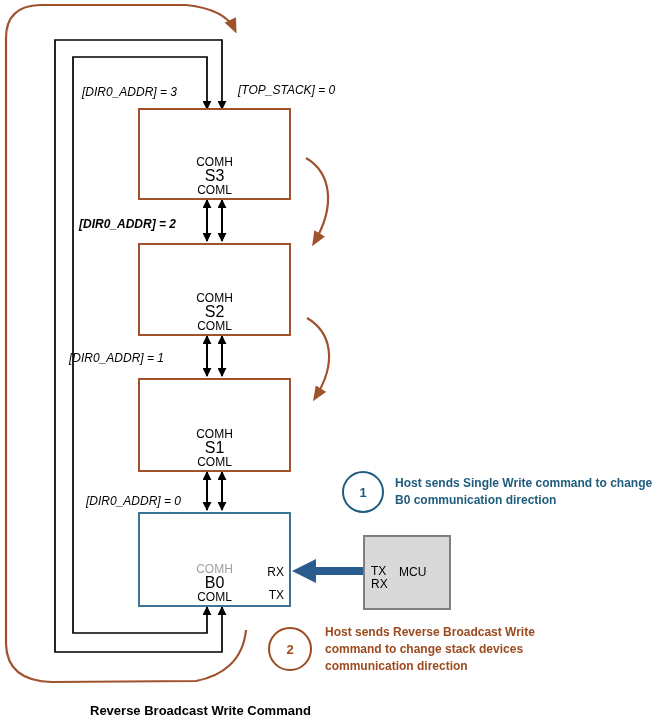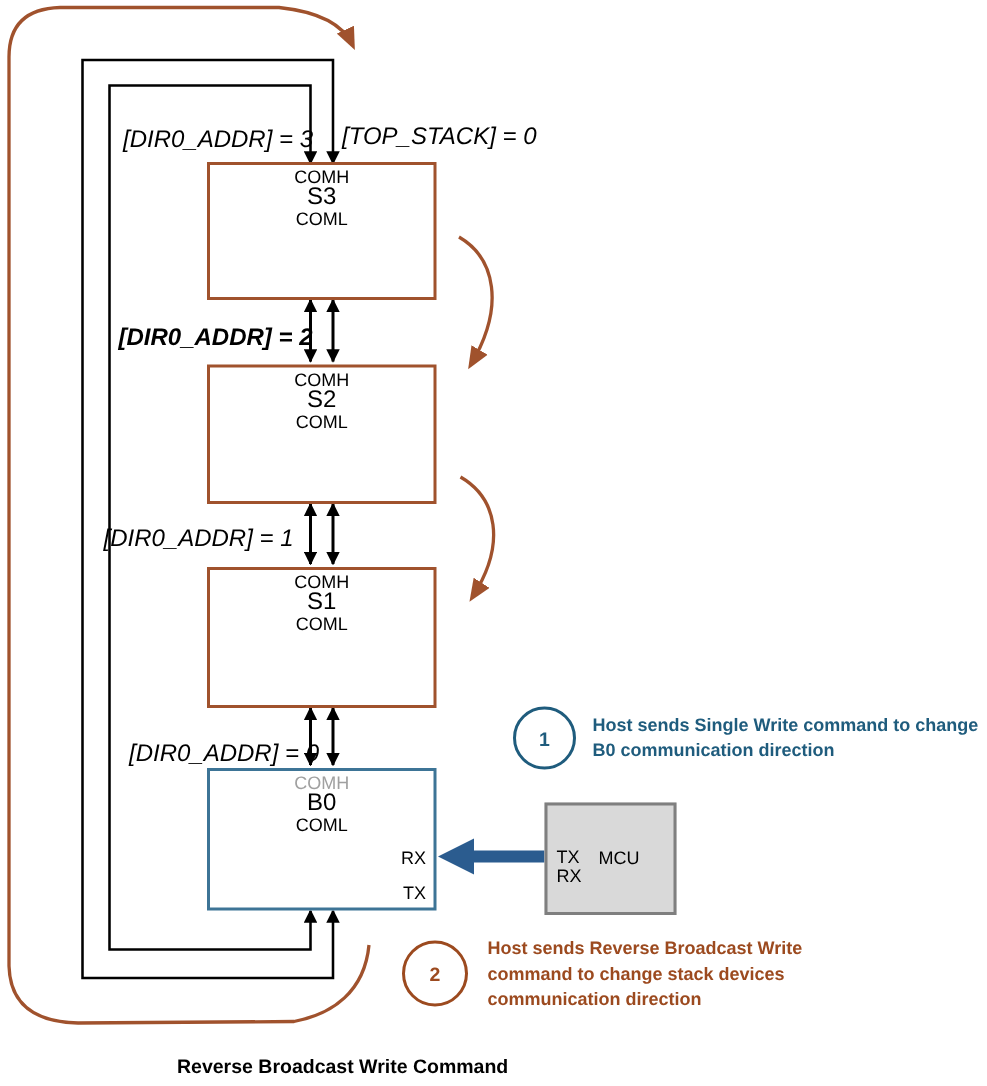--- a/index.html
+++ b/index.html
@@ -4,46 +4,46 @@
 <style>
   html,body{margin:0;padding:0;background:#ffffff;}
   #canvas{
     position:relative;width:658px;height:724px;background:#ffffff;overflow:hidden;
     font-family:"Liberation Sans","DejaVu Sans",sans-serif;color:#000;
   }
   #wires{position:absolute;left:0;top:0;z-index:1;}
   .device-box{
     position:absolute;left:138px;width:149px;z-index:2;
     border:2px solid #A0522D;background:#ffffff;
-    display:flex;flex-direction:column;justify-content:flex-start;align-items:center;
+    display:flex;flex-direction:column;justify-content:flex-end;align-items:center;
     padding:1px 0;box-sizing:content-box;
     font-size:12px;line-height:14px;
   }
   .device-box.blue{border-color:#3D7496;}
   .port{font-size:12px;color:#000;}
   .port.gray{color:#A0A0A0;}
   .dev-name{font-size:16px;}
-  .addr-label{position:absolute;z-index:2;font-size:16px;font-style:italic;white-space:nowrap;}
+  .addr-label{position:absolute;z-index:2;font-size:12px;font-style:italic;white-space:nowrap;}
   .side-port{position:absolute;font-size:12px;right:5px;}
   .ann-circle{
     position:absolute;z-index:2;border-radius:50%;box-sizing:border-box;
     display:flex;align-items:center;justify-content:center;
     font-weight:bold;font-size:13px;background:#fff;
   }
   .ann-circle.c1{border:2px solid #1F5C7D;color:#1F5C7D;width:42px;height:42px;}
   .ann-circle.c2{border:2px solid #9C4A1F;color:#9C4A1F;width:44px;height:44px;}
   .ann-text{position:absolute;z-index:2;font-weight:bold;font-size:12px;line-height:17px;}
   .ann-text.blue{color:#1F5C7D;width:266px;}
   .ann-text.brown{color:#9C4A1F;width:238px;}
   #mcu-box{
     position:absolute;left:363px;top:535px;width:84px;height:71px;z-index:2;
     background:#D9D9D9;border:2px solid #7F7F7F;
   }
   #mcu-box .lbl{position:absolute;font-size:12px;line-height:13px;}
-  #caption{position:absolute;left:90px;top:703px;z-index:2;font-weight:bold;font-size:13px;white-space:nowrap;margin-left:28px;}
+  #caption{position:absolute;left:90px;top:703px;z-index:2;font-weight:bold;font-size:13px;white-space:nowrap;}
 </style>
 </head>
 <body>
 
 <div id="canvas">
 
   <svg id="wires" width="658" height="724" viewBox="0 0 658 724">
     <defs>
       <marker id="ab" viewBox="0 0 10 10" refX="9" refY="5" markerUnits="userSpaceOnUse" markerWidth="9" markerHeight="9" orient="auto-start-reverse">
         <path d="M0,0 L10,5 L0,10 Z" fill="#000"></path>
@@ -88,21 +88,21 @@
   </div>
   <div class="device-box blue" style="top:512px;height:89px;">
     <span class="port gray">COMH</span>
     <span class="dev-name">B0</span>
     <span class="port">COML</span>
     <span class="side-port" style="top:51px;">RX</span>
     <span class="side-port" style="top:74px;">TX</span>
   </div>
 
   <div class="addr-label" style="left:82px;top:85px;">[DIR0_ADDR] = 3</div>
-  <div class="addr-label" style="left:228px;top:83px;">[TOP_STACK] = 0</div>
+  <div class="addr-label" style="left:238px;top:83px;">[TOP_STACK] = 0</div>
   <div class="addr-label" style="left:79px;top:217px;font-weight:bold;">[DIR0_ADDR] = 2</div>
   <div class="addr-label" style="left:69px;top:351px;">[DIR0_ADDR] = 1</div>
   <div class="addr-label" style="left:86px;top:494px;">[DIR0_ADDR] = 0</div>
 
   <div class="ann-circle c1" style="left:342px;top:471px;">
     <span>1</span>
   </div>
   <div class="ann-text blue" style="left:395px;top:475px;">Host sends Single Write command to change B0 communication direction</div>
 
   <div id="mcu-box">

